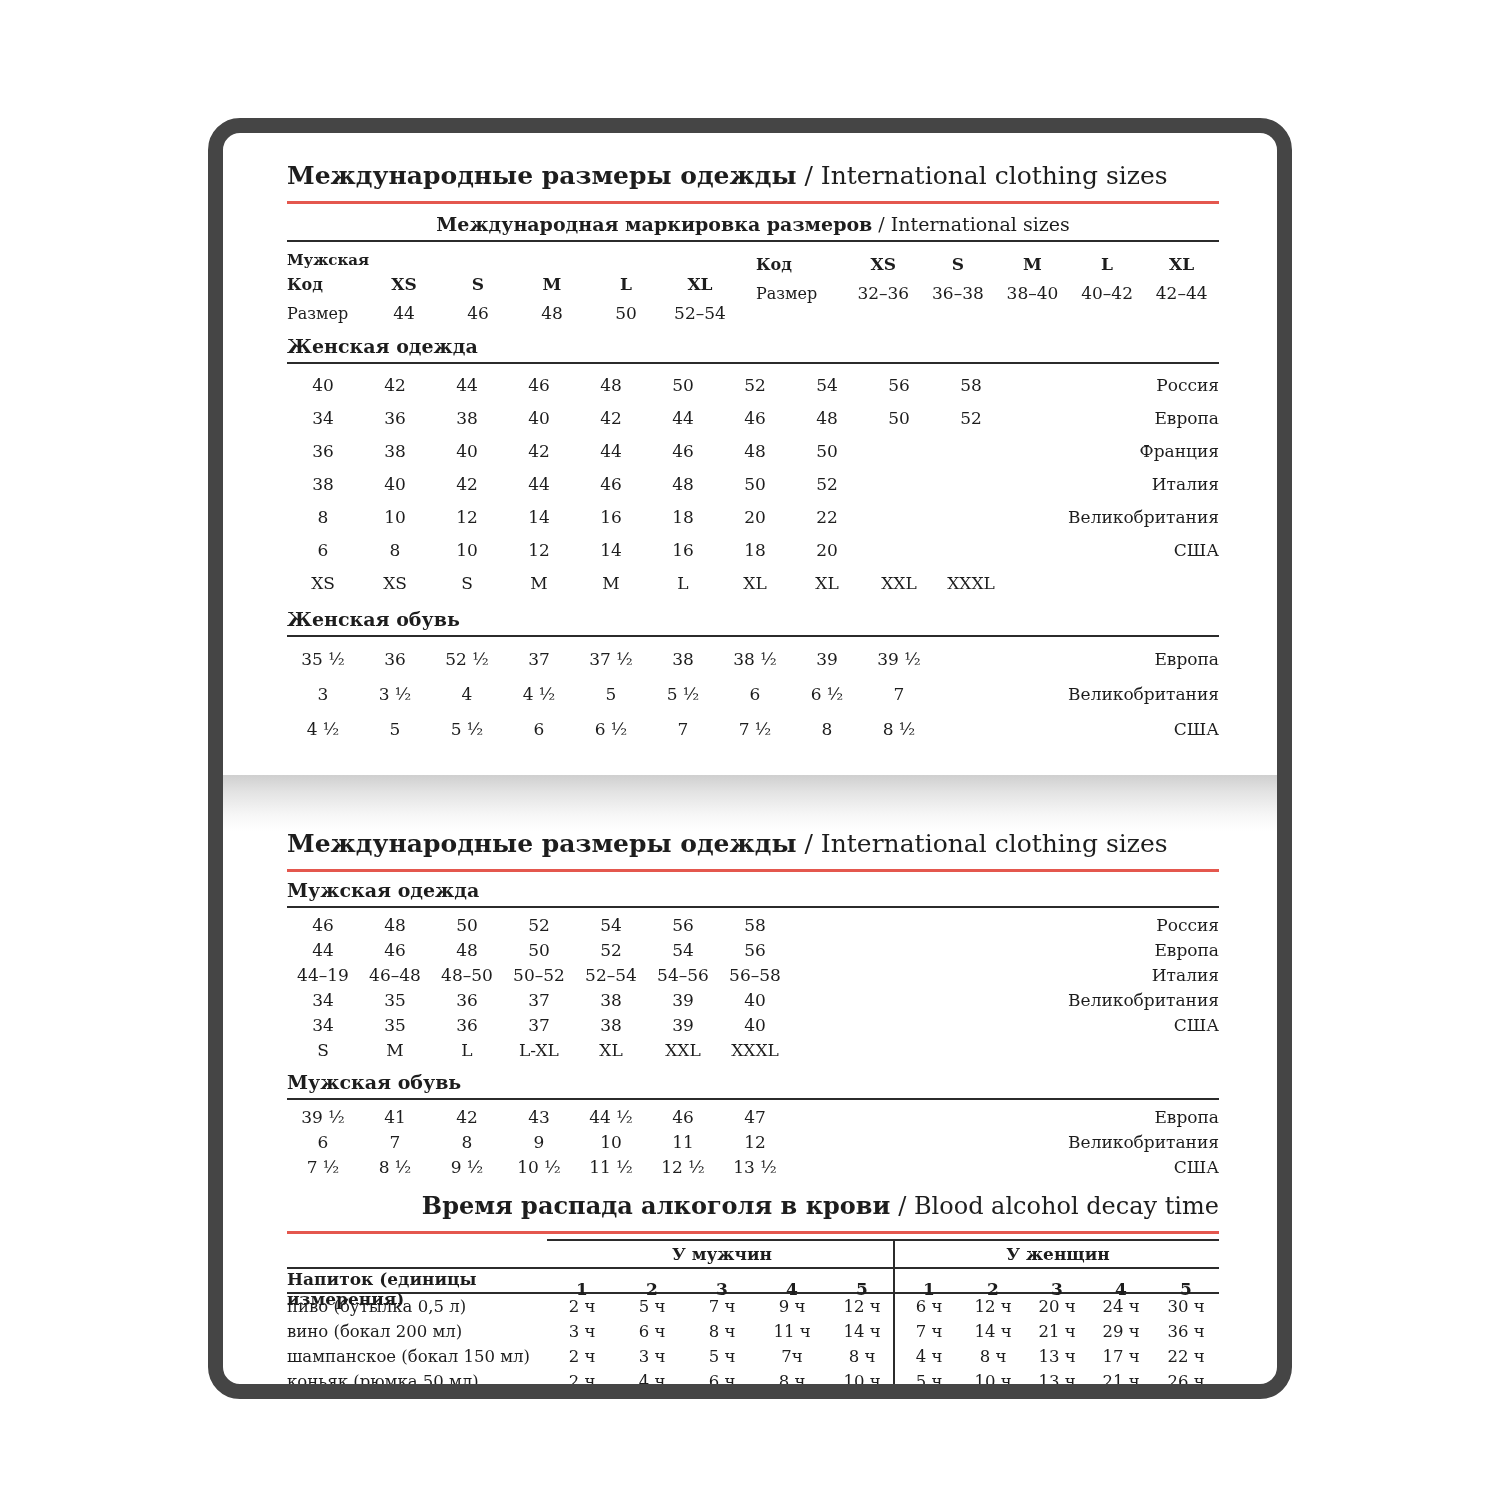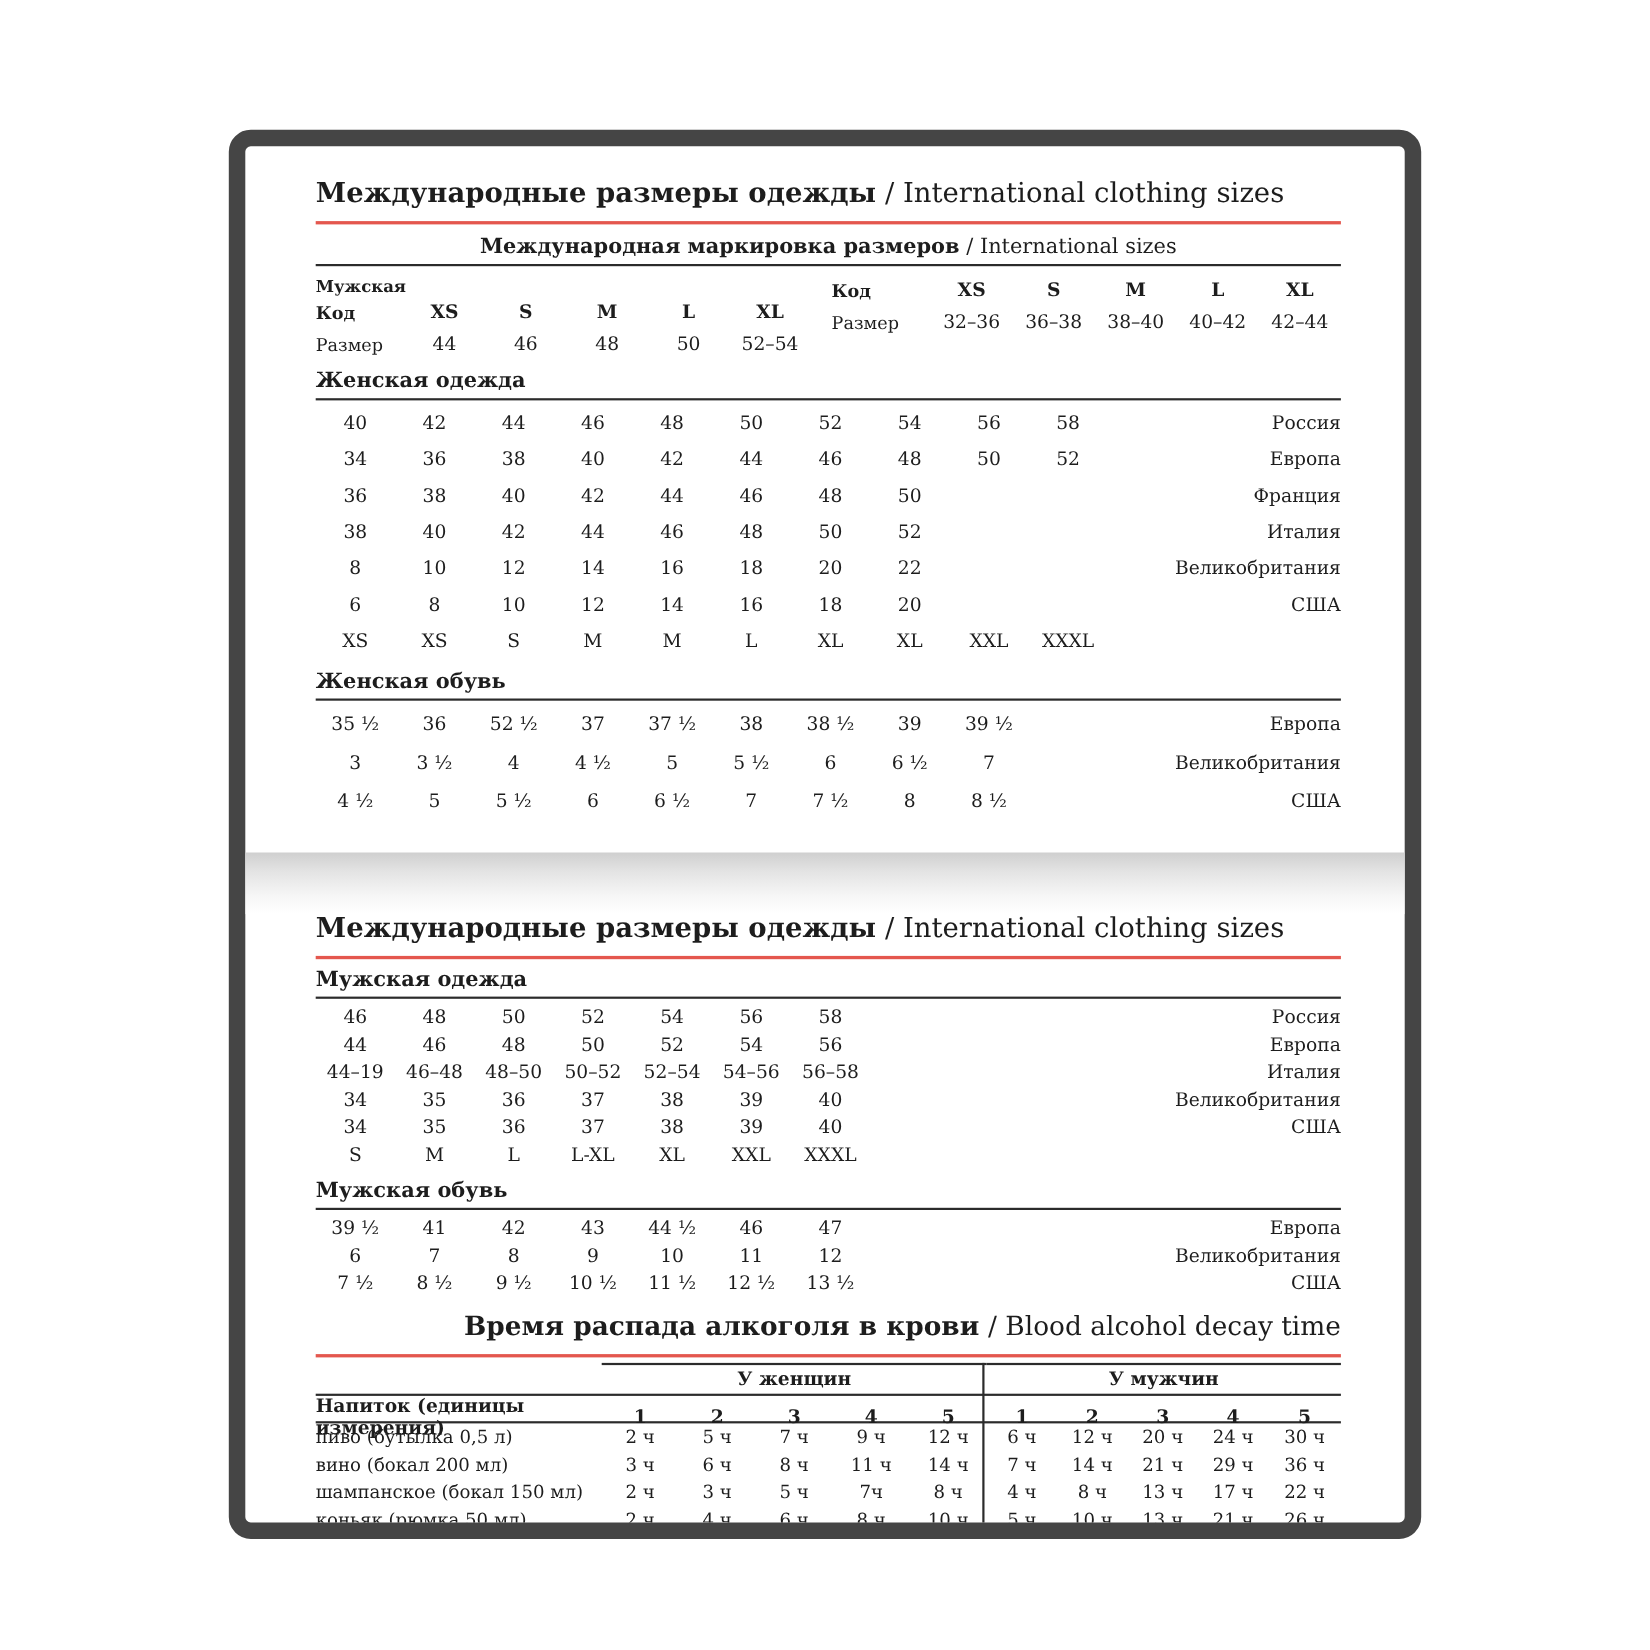--- a/index.html
+++ b/index.html
@@ -1,21 +1,21 @@
 <!DOCTYPE html>
 <html><head>
 <meta charset="utf-8">
 <style>
   * { box-sizing: border-box; margin: 0; padding: 0; }
   html,body { width:1500px; height:1500px; background:#ffffff; }
   body { font-family:"DejaVu Serif", serif; color:#1d1d1d; position:relative; }
 
   .frame {
     position:absolute; left:208px; top:118px; width:1084px; height:1281px;
-    border:15px solid #454545; border-radius:20px; background:#fff; overflow:hidden;
+    border:15px solid #454545; border-radius:32px; background:#fff; overflow:hidden;
   }
 
   .page { padding-left:64px; padding-right:58px; position:relative; }
   .page1 { height:616px; }
   .page2 { margin-top:-30px; }
 
   .title { margin-top:26px; font-size:25px; line-height:34px; white-space:nowrap; }
   .title .b { font-weight:bold; }
   .title .en { font-weight:normal; }
   .red-rule { border-top:3px solid #e4574e; margin-top:8px; }
@@ -405,22 +405,22 @@
 
     <div class="title" style="margin-top:10px;text-align:right;">
       <span class="b" style="font-size:24px;">Время распада алкоголя в крови</span>
       <span class="en" style="font-size:24px;">/ Blood alcohol decay time</span>
     </div>
     <div class="red-rule"></div>
 
     <div class="alc">
       <div class="alc-h1">
         <span></span>
+        <span class="grp">У мужчин</span>
         <span class="grp">У женщин</span>
-        <span class="grp">У мужчин</span>
       </div>
       <div class="alc-h2">
         <span class="drink">Напиток (единицы измерения)</span>
         <span class="c">1</span>
           <span class="c">2</span>
           <span class="c">3</span>
           <span class="c">4</span>
           <span class="c">5</span>
         <span class="c">1</span>
           <span class="c">2</span>

